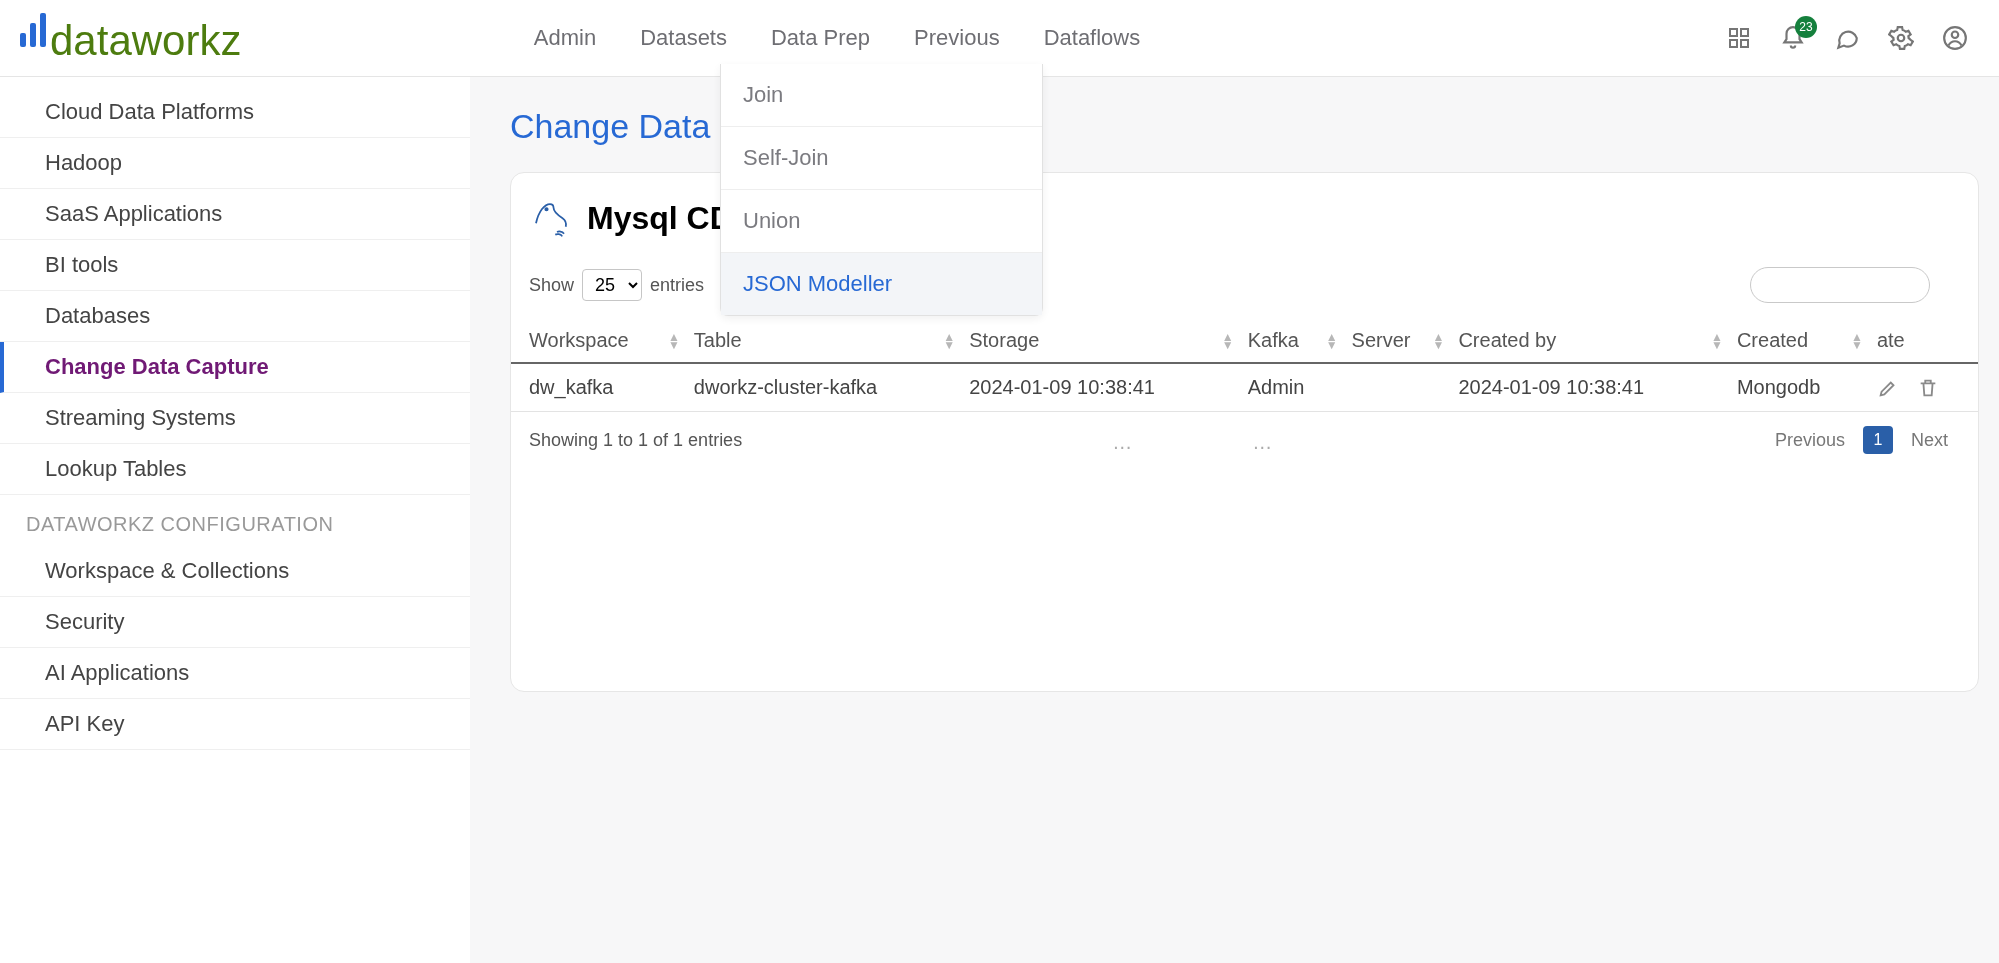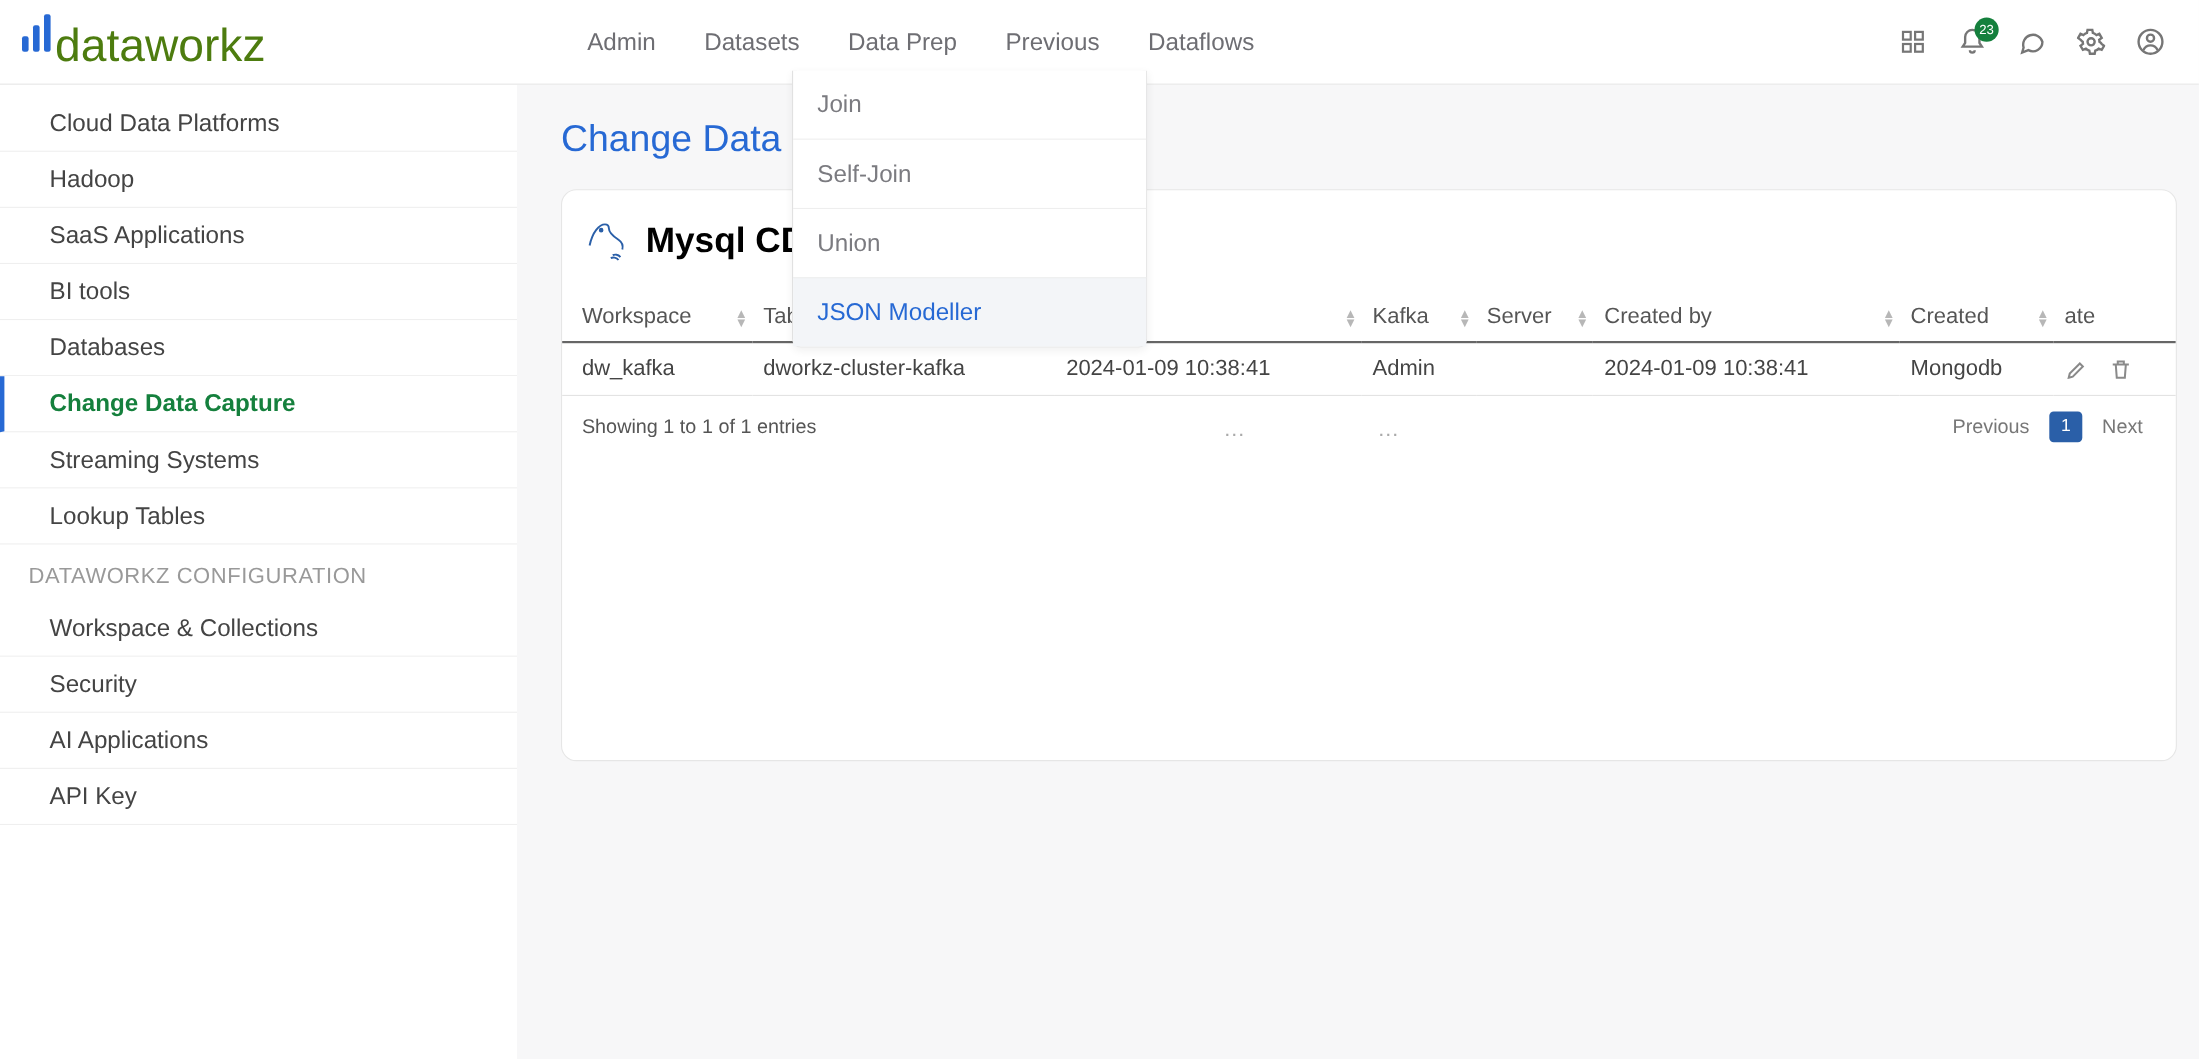--- a/index.html
+++ b/index.html
@@ -40,21 +40,21 @@
   .sidebar {
     width: 470px; background:#fff; padding: 10px 0 0 0; border-right:none;
   }
   .side-list { list-style:none; }
   .side-item {
     padding: 12px 20px 12px 45px; font-size:22px; color:#444a; border-bottom:1px solid #efefef;
     cursor:pointer; position:relative;
   }
   .side-item { color:#444; }
   .side-item.active {
-    font-weight:700; color:#15803d; border-left:4px solid #2769d4; padding-left:41px;
+    font-weight:700; color:#701a75; border-left:4px solid #2769d4; padding-left:41px;
     background:#fff;
   }
   .side-heading {
     padding: 18px 20px 10px 26px; font-size:20px; color:#666a; letter-spacing:0.5px;
   }
 
   
   .content { flex:1; padding: 30px 0 0 40px; overflow:auto;}
   .page-title { font-size:34px; color:#2769d4; margin-bottom:26px;}
   .card {
@@ -197,20 +197,28 @@
     <div class="card">
       <div class="card-header">
         <svg class="db-icon" viewBox="0 0 48 48" fill="none" stroke="#2a5fa8" stroke-width="2">
           <path d="M8 30c3-14 10-22 16-22 3 0 4 2 4 4 0 3 4 8 10 12 3 2 5 6 4 10"></path>
           <circle cx="20" cy="14" r="1.4" fill="#2a5fa8"></circle>
           <path d="M32 40c2-1 6-1 8 2M30 43c2-1 6-1 8 2"></path>
         </svg>
         <span class="card-title">Mysql CDC</span>
       </div>
 
+      <div class="table-controls">
+        <span>Show</span>
+        <select class="select-entries">
+          <option>25</option>
+        </select>
+        <span>entries</span>
+        <input class="search-box" value="" style="">
+      </div>
 
       <table class="dt">
         <thead>
           <tr>
             <th style="padding-left:18px;"><span>Workspace</span><span class="sort">▲<br>▼</span></th>
             <th><span>Table</span><span class="sort">▲<br>▼</span></th>
             <th><span>Storage</span><span class="sort">▲<br>▼</span></th>
             <th><span>Kafka</span><span class="sort">▲<br>▼</span></th>
             <th><span>Server</span><span class="sort">▲<br>▼</span></th>
             <th><span>Created by</span><span class="sort">▲<br>▼</span></th>

